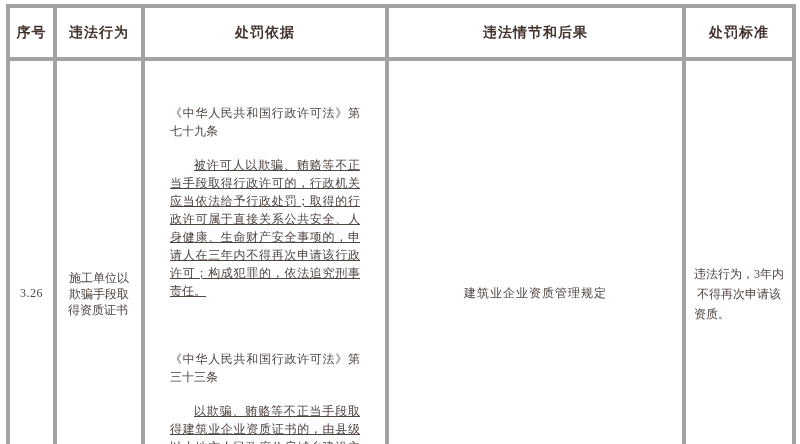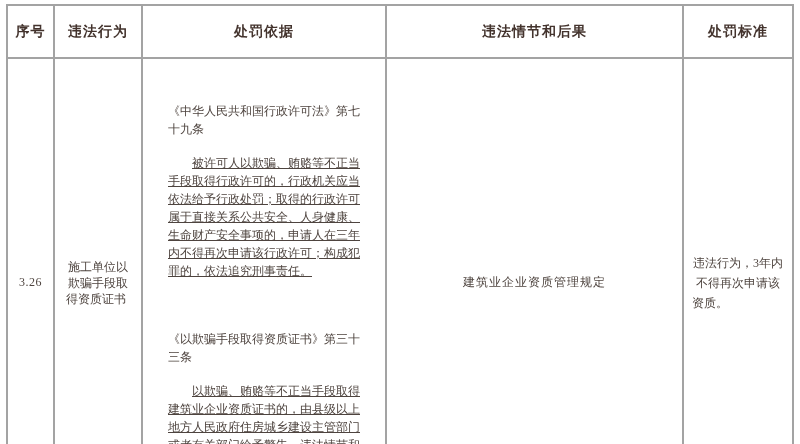--- a/index.html
+++ b/index.html
@@ -21,21 +21,21 @@
     position: absolute;
     left: 6px;
     top: 4px;
     width: 786px;
     border-collapse: collapse;
     table-layout: fixed;
     background: #ffffff;
   }
   table.reg-table th,
   table.reg-table td {
-    border: 2px solid #a3a3a3;
+    border: 4px solid #a3a3a3;
     box-sizing: border-box;
     overflow: hidden;
   }
   table.reg-table { border: 1px solid #1a1a1a; border-bottom-width: 2px; }
 
   
   tr.header-row { height: 53px; }
   tr.header-row th {
     font-size: 14px;
     font-weight: bold;
@@ -117,21 +117,21 @@
       </tr>
     </thead>
     <tbody>
       <tr class="data-row">
         <td class="cell-serial">3.26</td>
         <td class="cell-violation">施工单位以欺骗手段取得资质证书</td>
         <td class="cell-basis">
           <p class="para">《中华人民共和国行政许可法》第七十九条</p>
           <p class="para indent">被许可人以欺骗、贿赂等不正当手段取得行政许可的，行政机关应当依法给予行政处罚；取得的行政许可属于直接关系公共安全、人身健康、生命财产安全事项的，申请人在三年内不得再次申请该行政许可；构成犯罪的，依法追究刑事责任。</p>
           <div class="para-gap"></div>
-          <p class="para">《以欺骗手段取得资质证书》第三十三条</p>
+          <p class="para">《中华人民共和国行政许可法》第三十三条</p>
           <p class="para indent">以欺骗、贿赂等不正当手段取得建筑业企业资质证书的，由县级以上地方人民政府住房城乡建设主管部门或者有关部门给予警告，违法情节和后果，申请人3年内不得再次申请建筑业企业资质。</p>
         </td>
         <td class="cell-circumstance">建筑业企业资质管理规定</td>
         <td class="cell-standard">违法行为，3年内不得再次申请该资质。</td>
       </tr>
     </tbody>
   </table>
 </div>
 
 </body></html>

